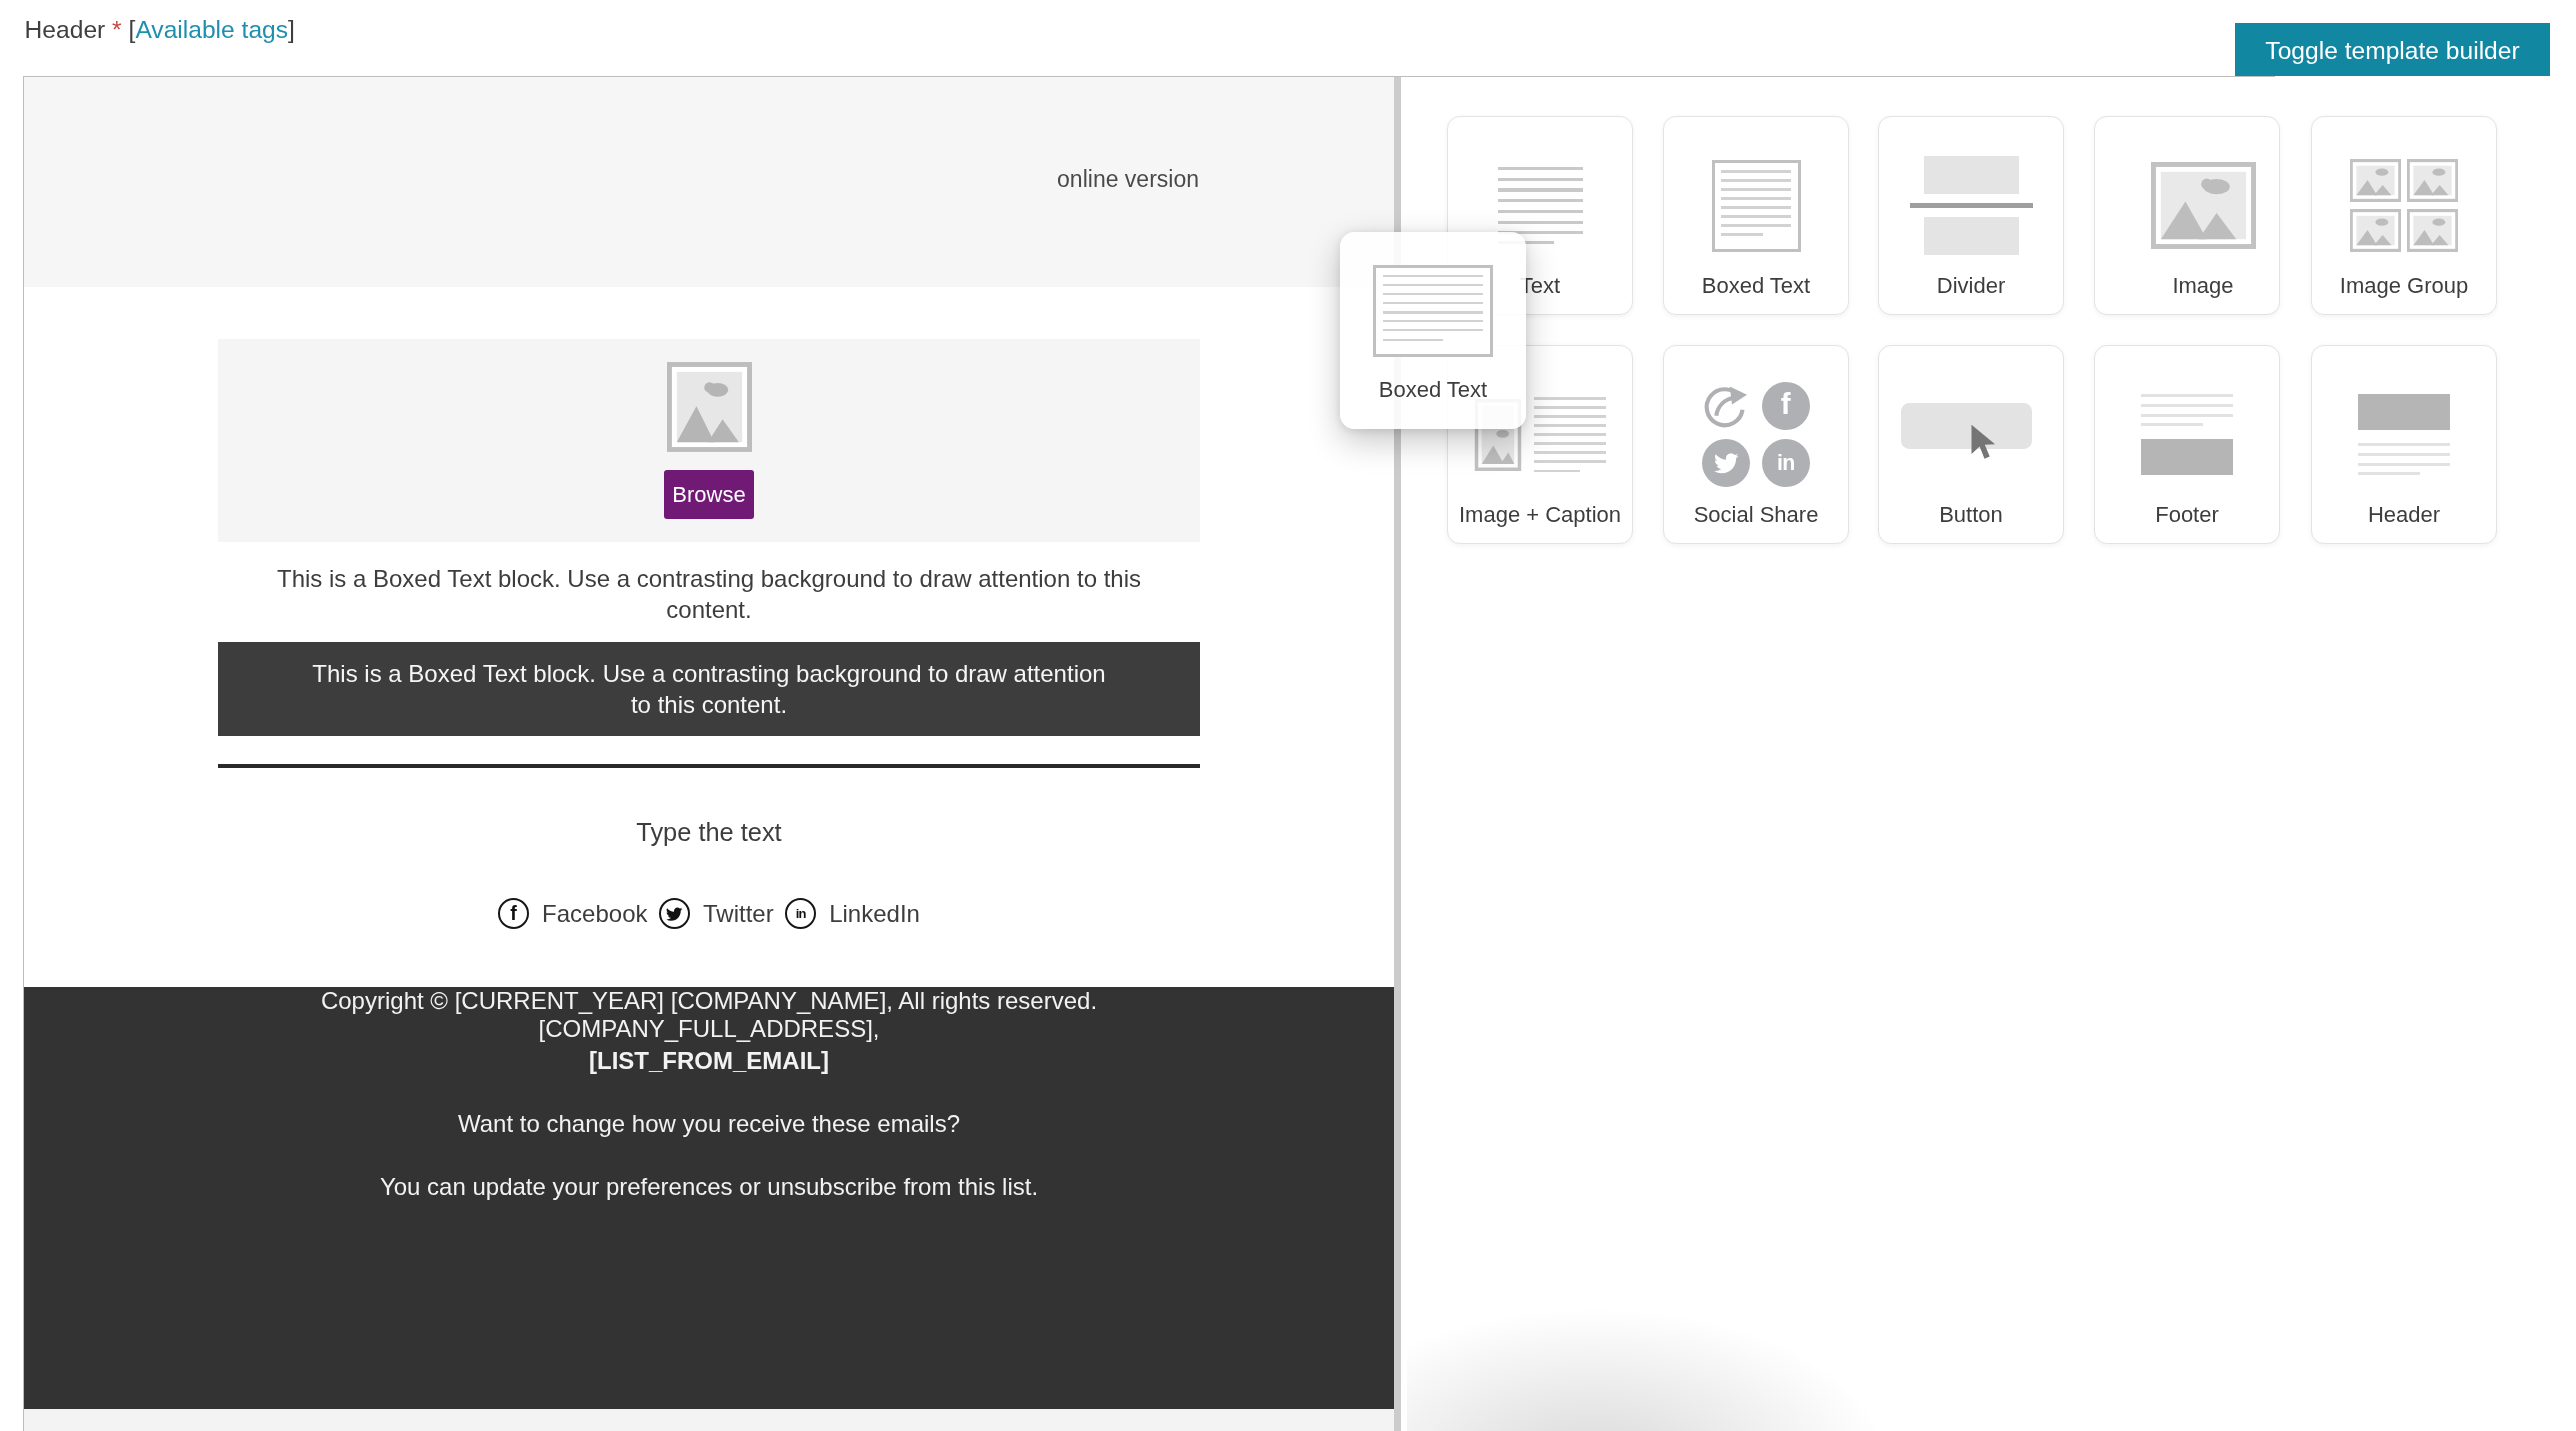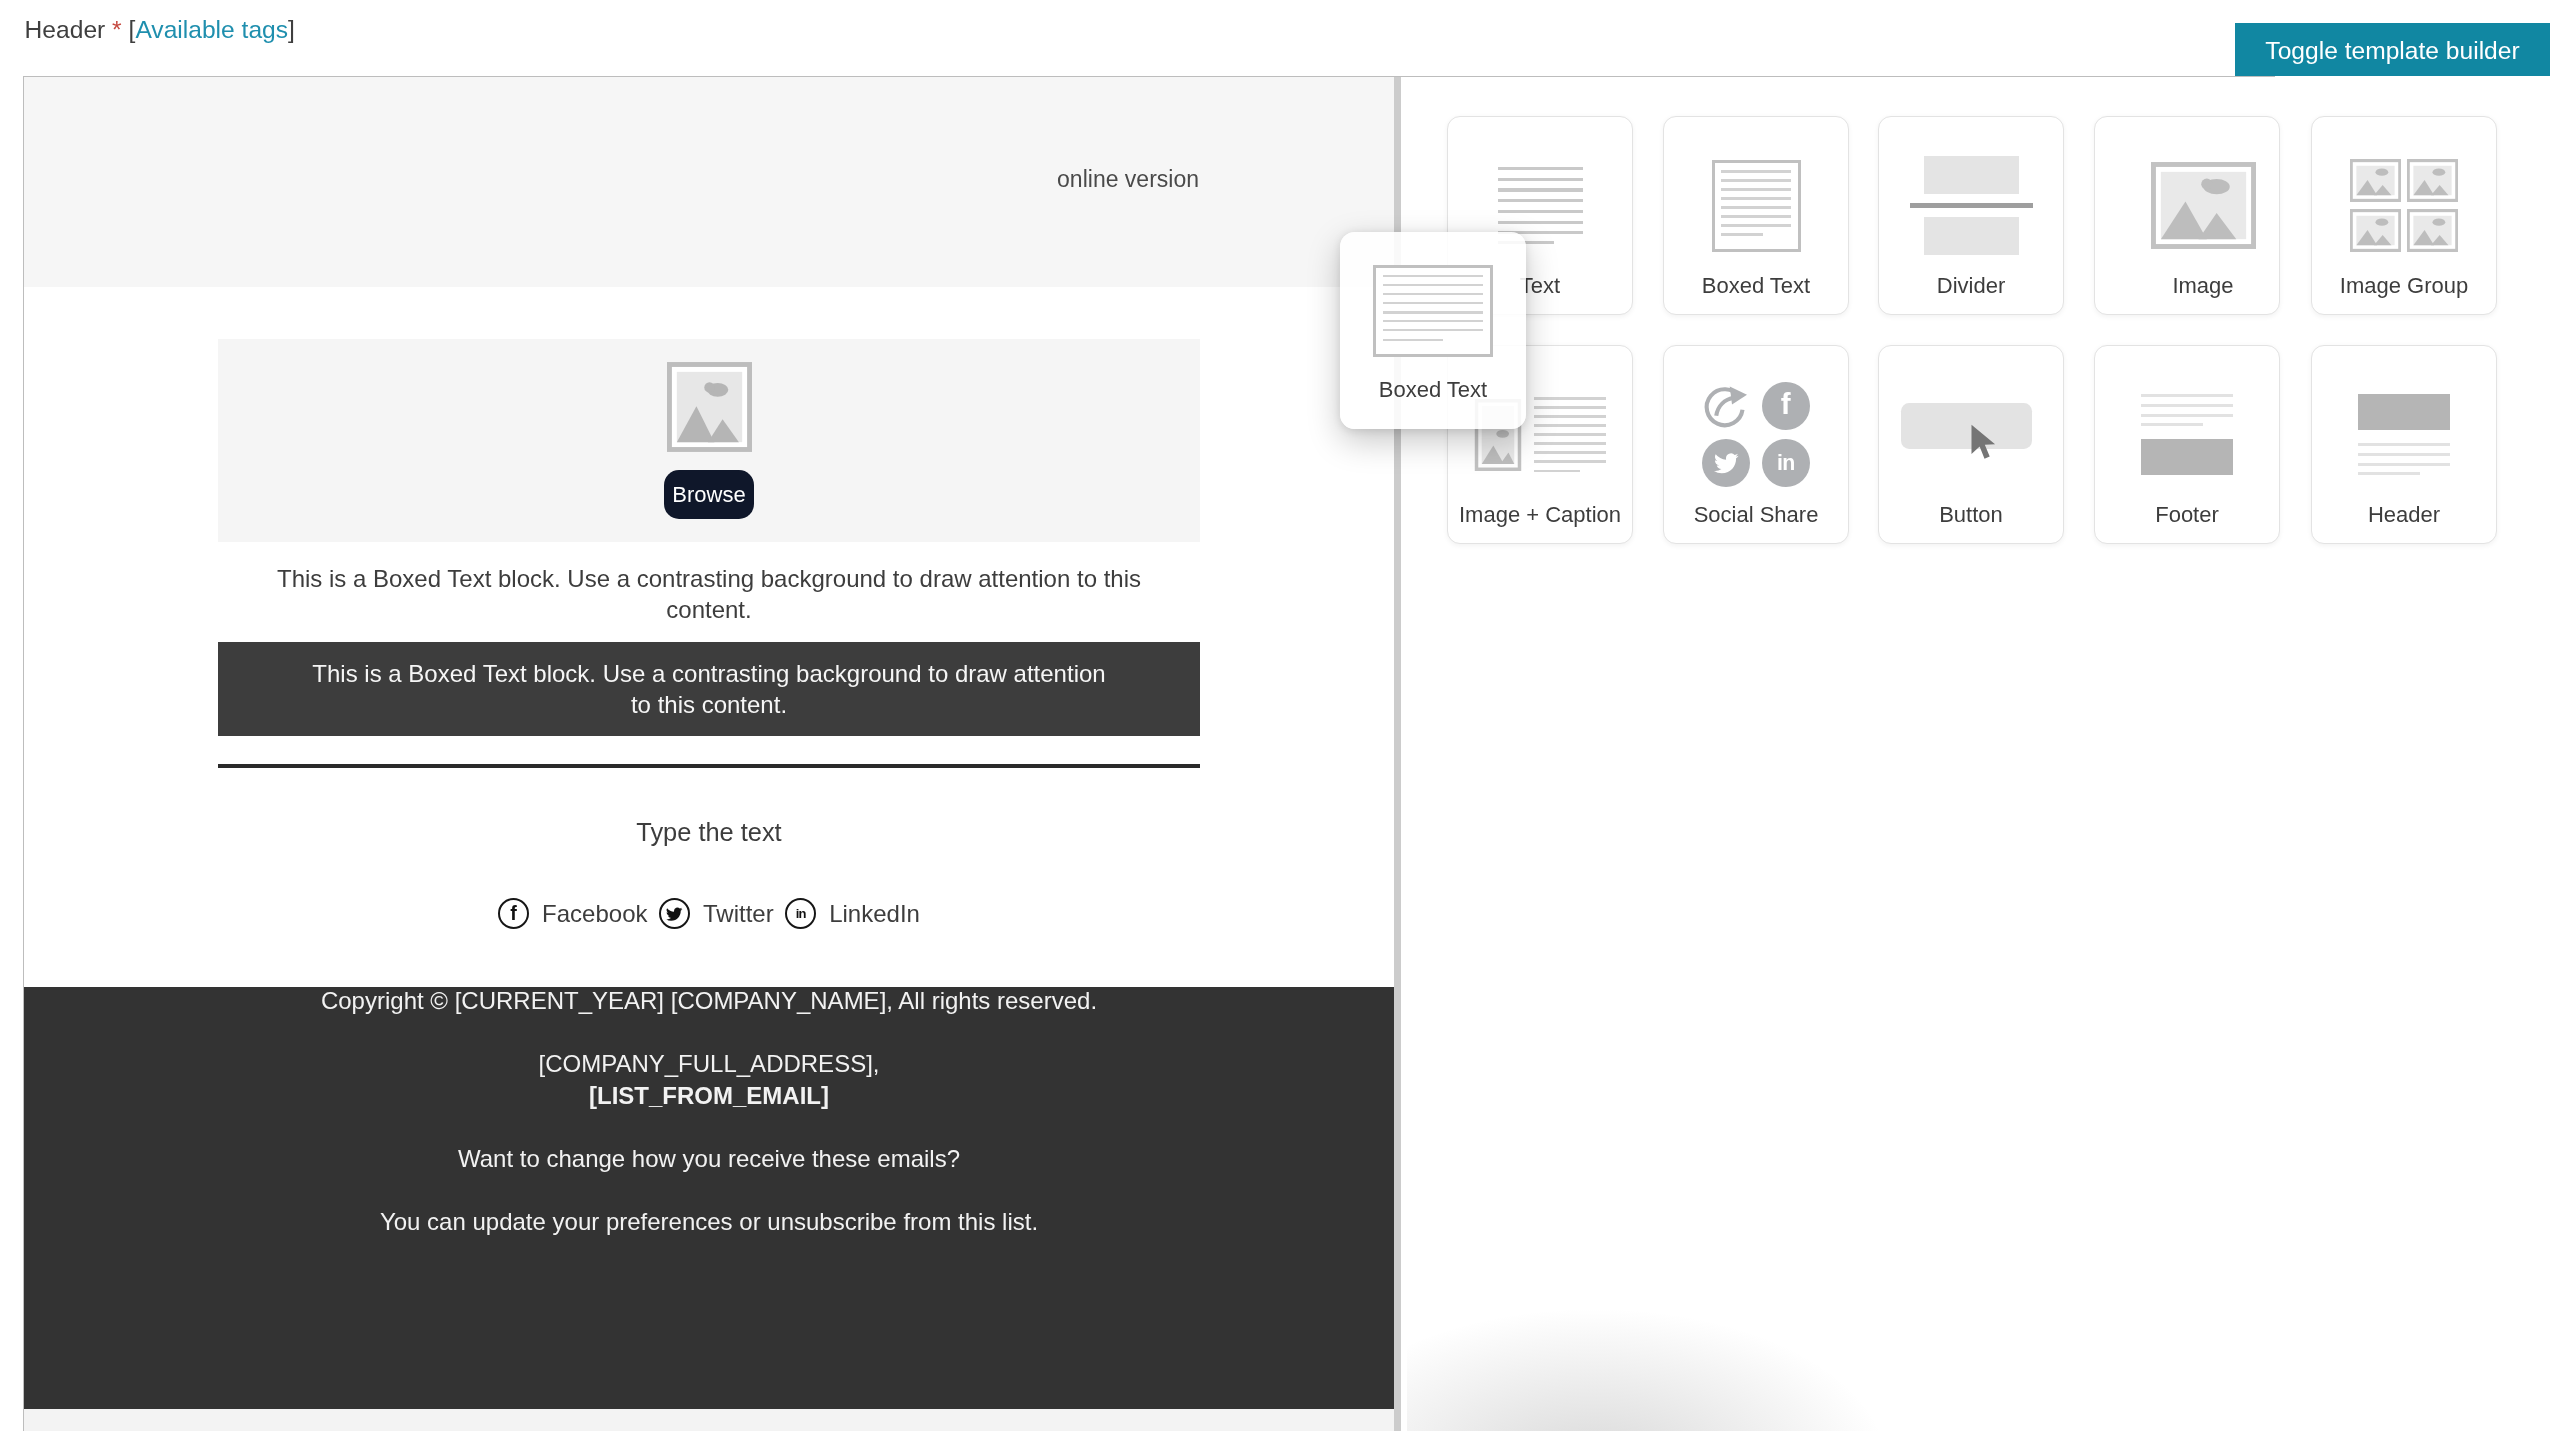--- a/index.html
+++ b/index.html
@@ -23,22 +23,22 @@
     border:1.6px solid #bdbdbd;border-bottom:none;box-sizing:border-box;background:#fff;
   }
   
   .preview-pane{position:absolute;left:0;top:0;width:1370px;height:1354px;background:#ffffff;overflow:hidden;}
   .preview-header{position:absolute;left:0;top:0;width:1370px;height:210px;background:#f6f6f6;}
   .online-version{position:absolute;right:195px;top:89px;font-size:23px;color:#4a4a4a;}
   .content-col{position:absolute;left:194px;top:0;width:982px;}
   .img-block{margin-top:262px;height:203px;background:#f5f5f5;display:flex;flex-direction:column;align-items:center;}
   .img-ph{margin-top:23px;}
   .browse-btn{
-    margin-top:18px;width:90px;height:49px;background:#0f172a;color:#ffffff;
-    border:none;border-radius:15px;font-size:22px;font-family:"Liberation Sans",sans-serif;cursor:pointer;
+    margin-top:18px;width:90px;height:49px;background:#701a75;color:#ffffff;
+    border:none;border-radius:3px;font-size:22px;font-family:"Liberation Sans",sans-serif;cursor:pointer;
   }
   .boxed-light{margin:21.3px auto 0;width:936px;font-size:24px;line-height:31px;text-align:center;color:#3d3d3d;}
   .boxed-dark{
     margin-top:16.4px;background:#3d3d3d;color:#f6f6f6;padding:16.4px 82px;
     font-size:24px;line-height:31px;text-align:center;
   }
   .h-divider{margin-top:28px;border-top:4.1px solid #2a2a2a;height:0;}
   .type-text{margin-top:48px;font-size:25.4px;line-height:33px;text-align:center;color:#3d3d3d;}
   .social-row{margin-top:49px;display:flex;justify-content:center;align-items:center;}
   .soc-circle{
@@ -48,21 +48,21 @@
   .soc-circle .fb-f{font-size:19.7px;font-weight:bold;color:#111;margin-top:-1.6px;}
   .soc-circle .in-g{font-size:13px;font-weight:bold;color:#111;letter-spacing:-0.8px;}
   .soc-label{font-size:24px;color:#3d3d3d;margin:0 11.5px 0 13px;}
   .soc-label.last{margin-right:0;}
   .preview-footer{
     position:absolute;left:0;top:910px;width:1370px;height:422px;background:#333333;
     color:#f2f2f2;text-align:center;font-size:24px;box-sizing:border-box;
   }
   .pf-copy{}
   .pf-mailing{margin-top:35px;font-weight:bold;}
-  .pf-addr1{margin-top:35px;}
+  .pf-addr1{}
   .pf-addr2{margin-top:4.1px;font-weight:bold;}
   .pf-change{margin-top:35px;}
   .pf-update{margin-top:35px;}
   .below-footer-strip{position:absolute;left:0;top:1332px;width:1370px;height:24.6px;background:#f3f3f3;}
   
   .pane-divider{position:absolute;left:1370px;top:0;width:6.6px;height:1354px;background:#cccccc;}
   
   .palette-pane{position:absolute;left:1377px;top:0;width:1147px;height:1354px;background:#ffffff;}
   .block-card{
     position:absolute;width:186px;height:199px;background:#ffffff;

